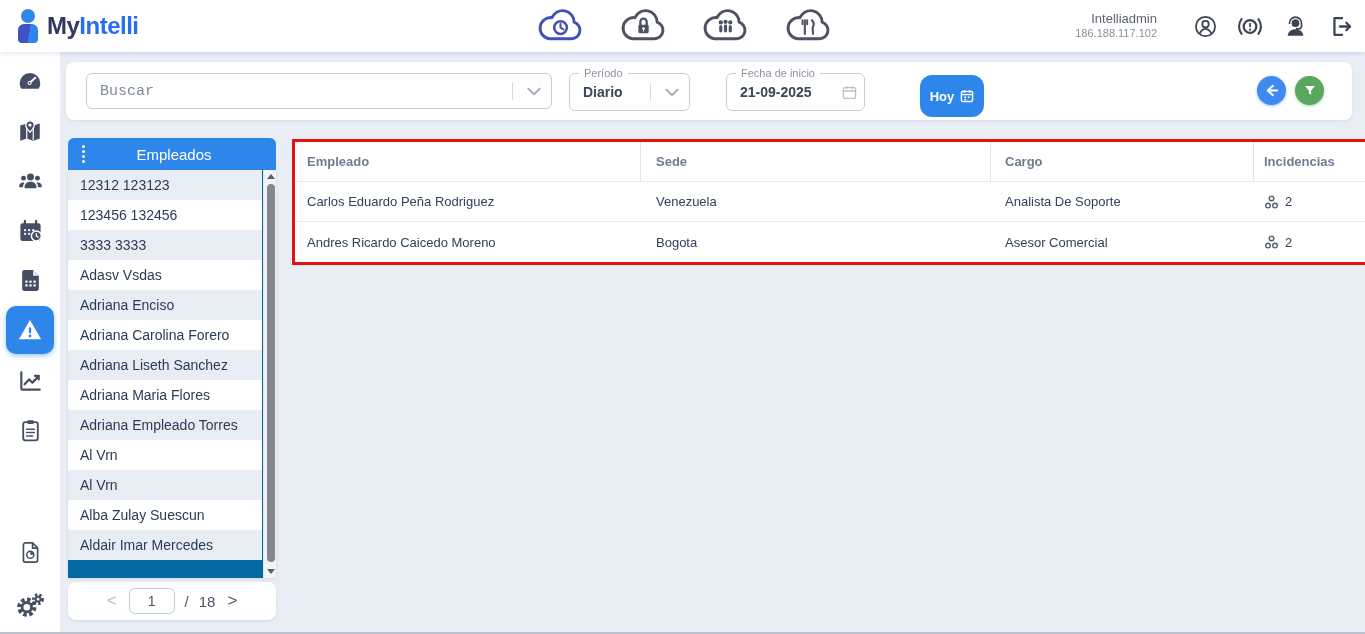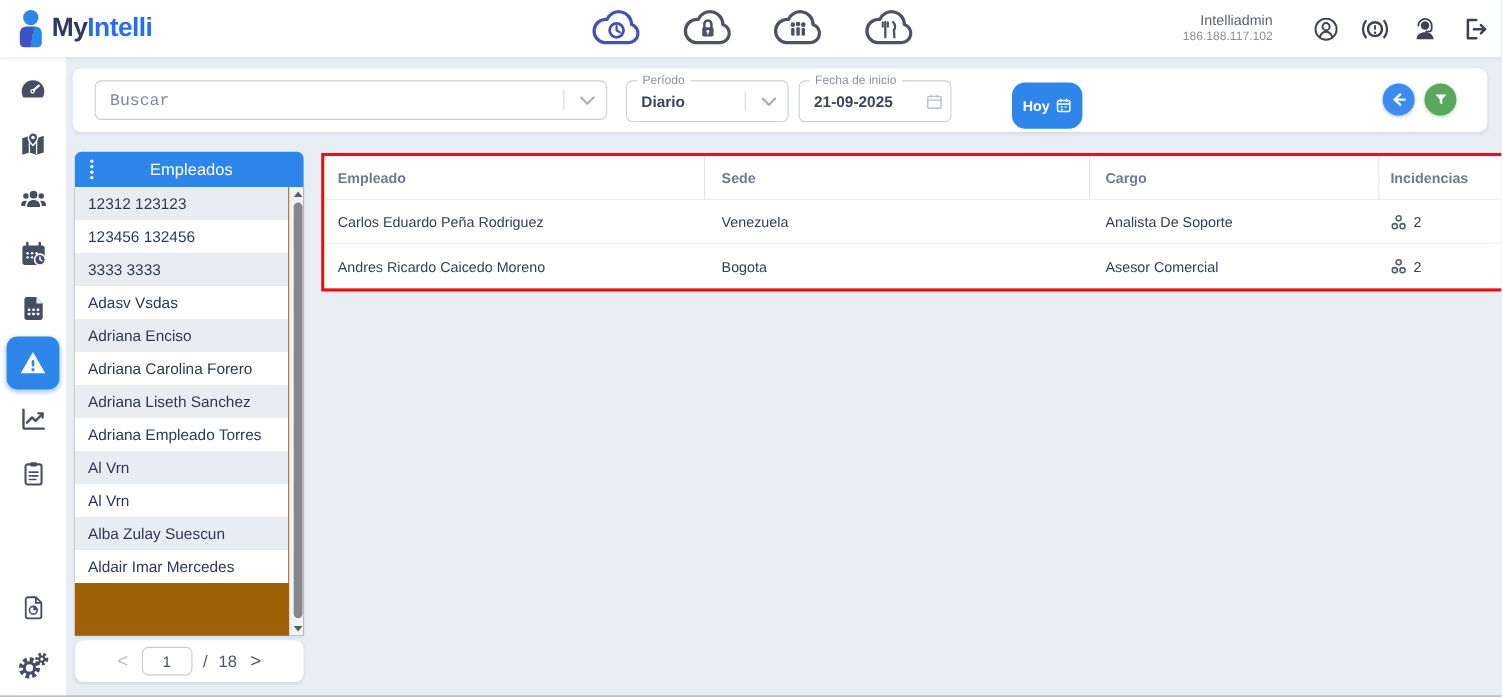--- a/index.html
+++ b/index.html
@@ -45,38 +45,38 @@
               display:flex;align-items:center;background:#fff}
   .search-box input{flex:1;border:none;outline:none;font-family:Liberation Mono, monospace;font-size:15px;color:#b91c1c;padding:0 10px 0 13px;background:transparent}
   .search-box input::placeholder{color:#7f8a99}
   .field-divider{width:1px;height:18px;background:#d4dae2;margin-right:8px}
   .chev-wrap{width:26px;display:flex;align-items:center;justify-content:center;margin-right:4px}
 
   .mat-field{position:absolute;top:11px;height:38px;border:1px solid #c9cfd8;border-radius:6px;background:#fff;
              display:flex;align-items:center}
   .mat-label{position:absolute;top:-7px;left:9px;font-size:11px;color:#8a93a1;background:#fff;padding:0 5px;line-height:1.1}
   .mat-value{font-size:14px;font-weight:bold;color:#3c4657;padding-left:13px;flex:1;white-space:nowrap}
-  .field-periodo{left:503px;width:148px}
+  .field-periodo{left:503px;width:121px}
   .field-fecha{left:660px;width:139px}
   .cal-wrap{width:30px;display:flex;align-items:center;justify-content:center}
 
   .hoy-btn{position:absolute;left:854px;top:13px;height:42px;width:64px;background:#2e86ea;border-radius:12px;border:none;
            color:#fff;font-family:inherit;font-size:13px;font-weight:bold;display:flex;align-items:center;justify-content:center;gap:6px;cursor:pointer}
 
   .circle-btn{position:absolute;top:14px;width:29px;height:29px;border-radius:50%;display:flex;align-items:center;justify-content:center;cursor:pointer;border:none}
   .back-btn{right:66px;background:#3d8af0;box-shadow:0 1px 3px rgba(61,138,240,.5)}
   .filter-btn{right:28px;background:#5aa75e;box-shadow:0 1px 3px rgba(90,167,94,.5)}
 
   
   .emp-panel{position:absolute;left:8px;top:86px;width:208px}
   .emp-header{height:32px;background:#2e86ea;border-radius:6px 6px 0 0;display:flex;align-items:center;color:#fff}
   .kebab{width:30px;display:flex;flex-direction:column;align-items:center;gap:2px;cursor:pointer}
   .kebab span{width:3px;height:3px;border-radius:50%;background:#fff}
   .emp-title{flex:1;text-align:center;font-size:15px;font-weight:normal;padding-right:26px}
-  .emp-list{position:relative;height:408px;background:#a16207;overflow:hidden;box-shadow:0 1px 3px rgba(40,60,90,.12)}
+  .emp-list{position:relative;height:408px;background:#0369a1;overflow:hidden;box-shadow:0 1px 3px rgba(40,60,90,.12)}
   .emp-item{height:30px;line-height:30px;padding-left:12px;font-size:14px;color:#2b3b55;cursor:pointer;
             white-space:nowrap;overflow:hidden;background:#fff;width:194px}
   .emp-item:nth-child(odd){background:#e8edf3}
   
   .scrollbar{position:absolute;right:0;top:0;bottom:0;width:13px;background:#f2f3f5;border-left:1px solid #e2e4e8}
   .sb-arrow{position:absolute;left:0;width:13px;height:13px;display:flex;align-items:center;justify-content:center;cursor:pointer}
   .sb-up{top:0}.sb-down{bottom:0}
   .sb-up::after{content:"";border-left:4px solid transparent;border-right:4px solid transparent;border-bottom:5px solid #5b5e66}
   .sb-down::after{content:"";border-left:4px solid transparent;border-right:4px solid transparent;border-top:5px solid #5b5e66}
   .sb-thumb{position:absolute;left:2.5px;top:14px;bottom:16px;width:8px;border-radius:4px;background:#84878e;cursor:grab}
@@ -361,20 +361,21 @@
         <div class="emp-title">Empleados</div>
       </div>
       <div class="emp-list">
         <div class="emp-item">12312 123123</div>
         <div class="emp-item">123456 132456</div>
         <div class="emp-item">3333 3333</div>
         <div class="emp-item">Adasv Vsdas</div>
         <div class="emp-item">Adriana Enciso</div>
         <div class="emp-item">Adriana Carolina Forero</div>
         <div class="emp-item">Adriana Liseth Sanchez</div>
+        <div class="emp-item">Adriana Maria Flores</div>
         <div class="emp-item">Adriana Empleado Torres</div>
         <div class="emp-item">Al Vrn</div>
         <div class="emp-item">Al Vrn</div>
         <div class="emp-item">Alba Zulay Suescun</div>
         <div class="emp-item">Aldair Imar Mercedes</div>
         <div class="scrollbar">
           <div class="sb-arrow sb-up"></div>
           <div class="sb-thumb"></div>
           <div class="sb-arrow sb-down"></div>
         </div>

